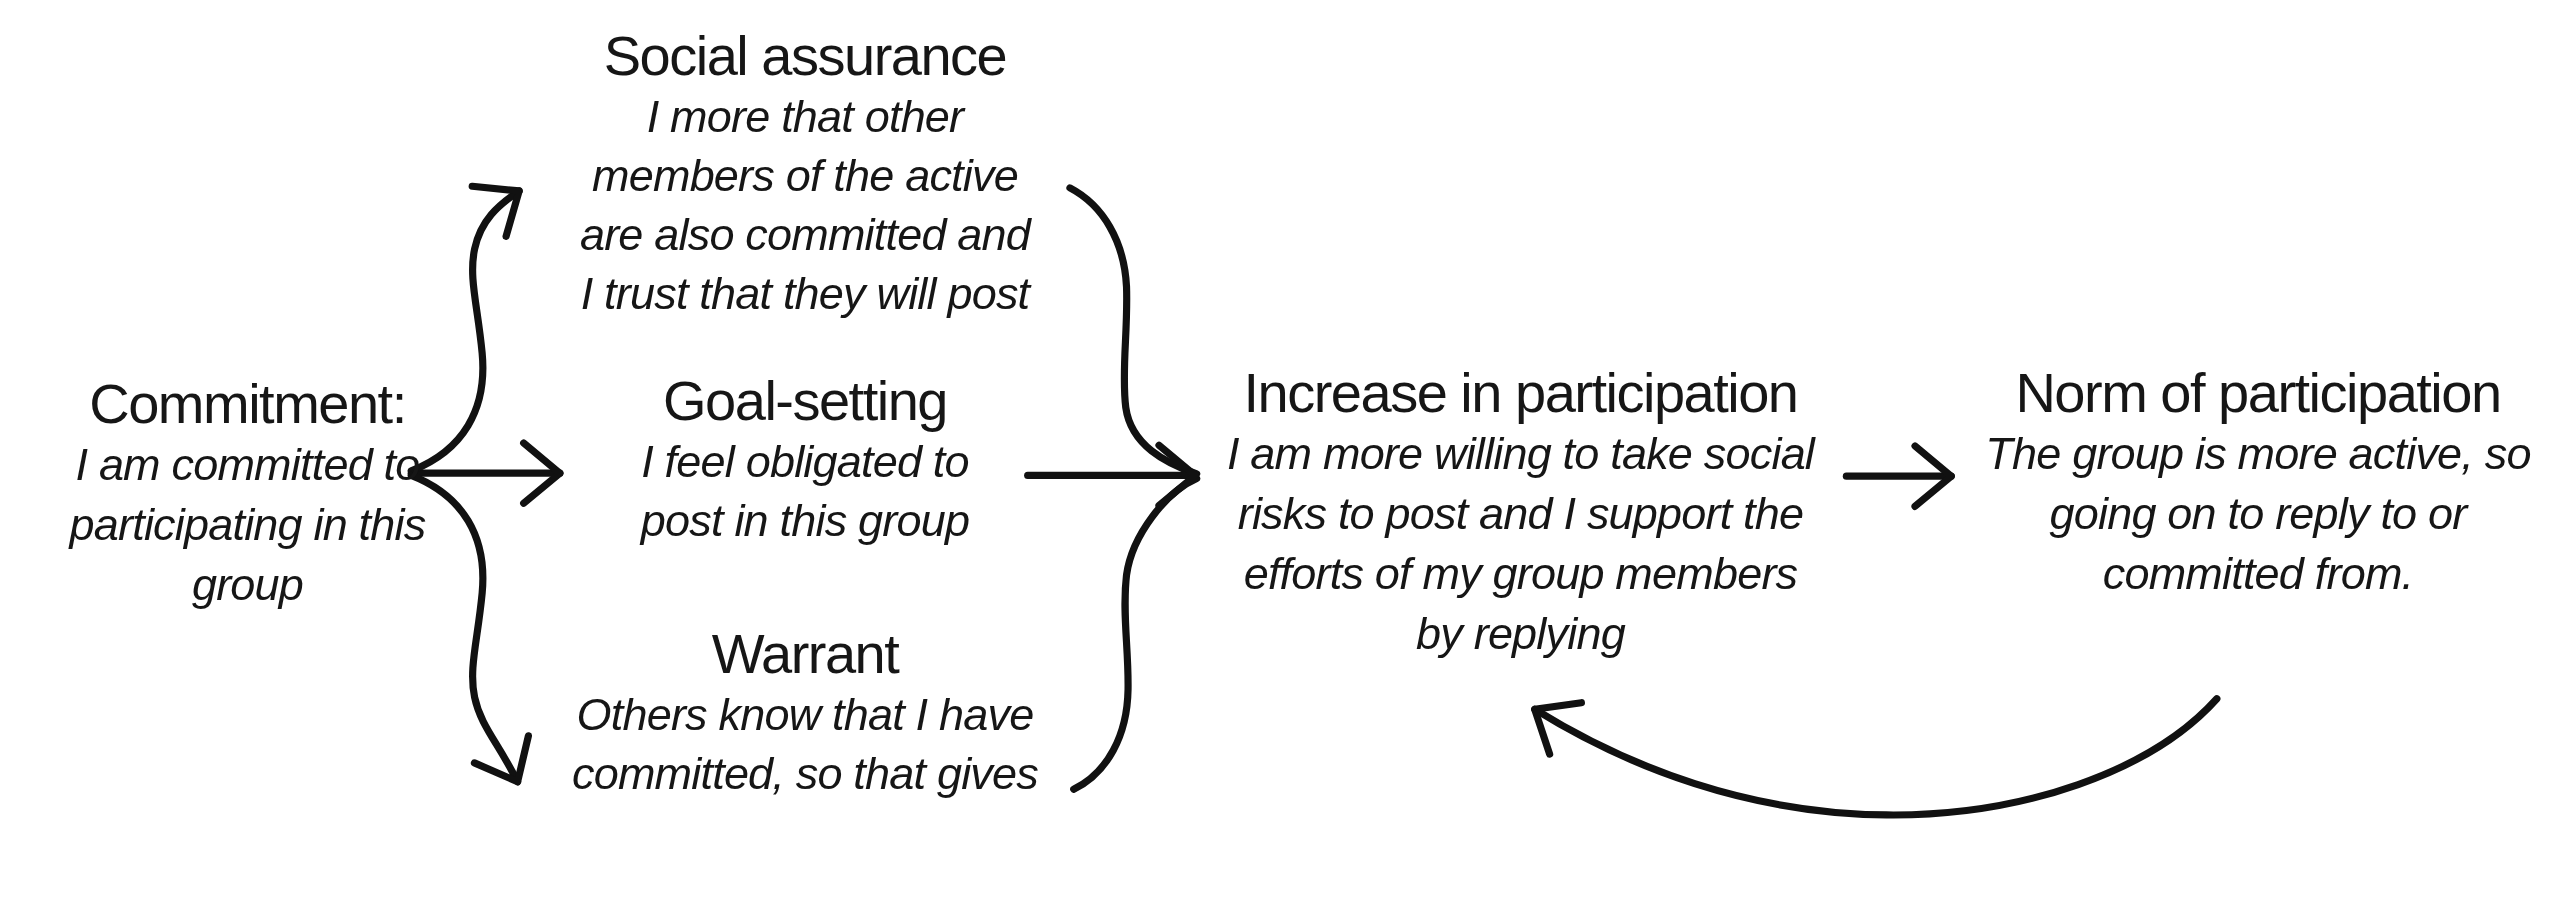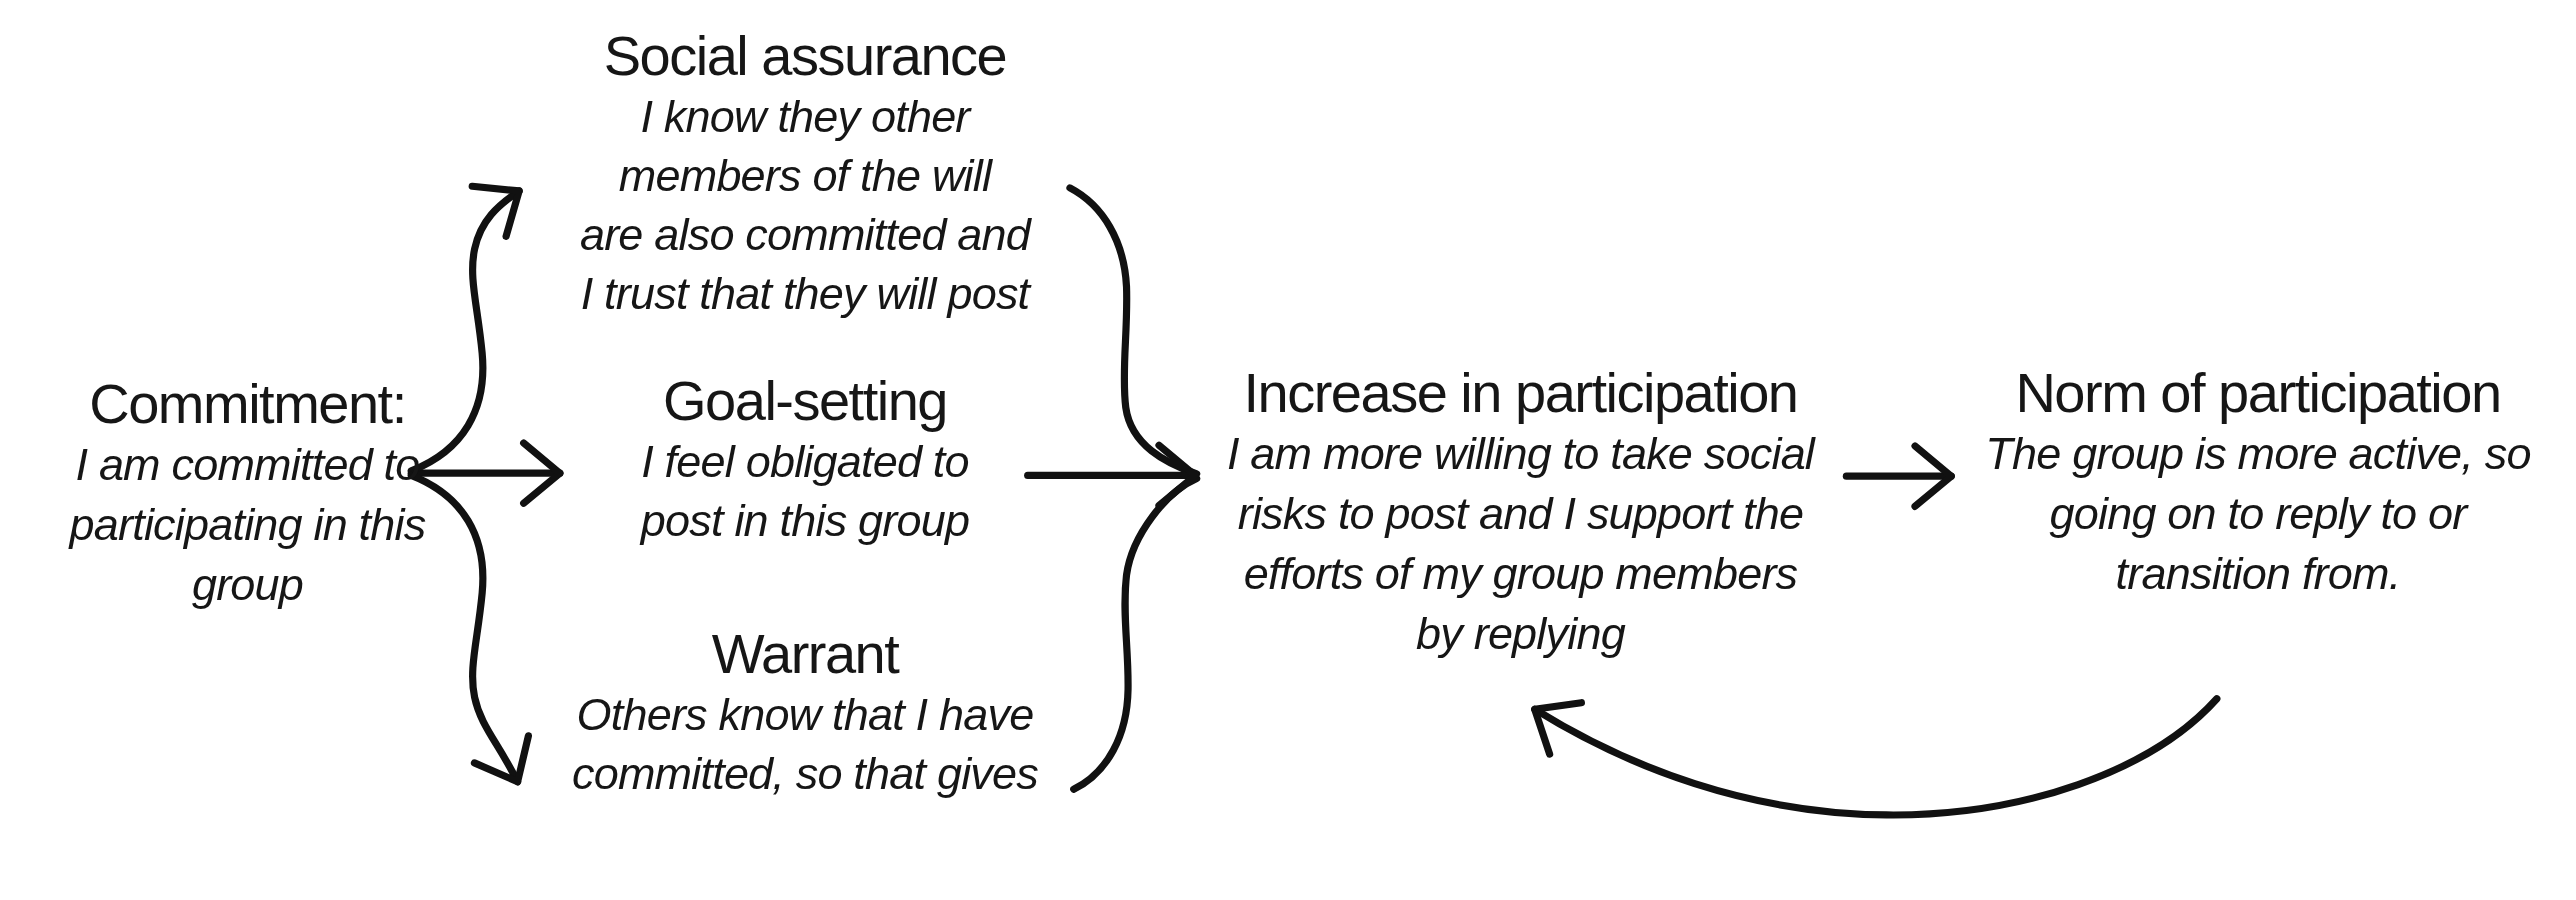--- a/index.html
+++ b/index.html
@@ -89,22 +89,22 @@
     <div class="desc">
         <div>I am committed to</div>
         <div>participating in this</div>
         <div>group</div>
       </div>
   </div>
 
   <div class="node mid node-social">
     <h2 class="title">Social assurance</h2>
     <div class="desc">
-        <div>I know they other</div>
-        <div>members of the will</div>
+        <div>I more that other</div>
+        <div>members of the active</div>
         <div>are also committed and</div>
         <div>I trust that they will post</div>
       </div>
   </div>
 
   <div class="node mid node-goal">
     <h2 class="title">Goal-setting</h2>
     <div class="desc">
         <div>I feel obligated to</div>
         <div>post in this group</div>
@@ -127,18 +127,18 @@
         <div>efforts of my group members</div>
         <div>by replying</div>
       </div>
   </div>
 
   <div class="node node-norm">
     <h2 class="title">Norm of participation</h2>
     <div class="desc">
         <div>The group is more active, so</div>
         <div>going on to reply to or</div>
-        <div>transition from.</div>
+        <div>committed from.</div>
       </div>
   </div>
 
 </div>
 
 
 </body></html>

